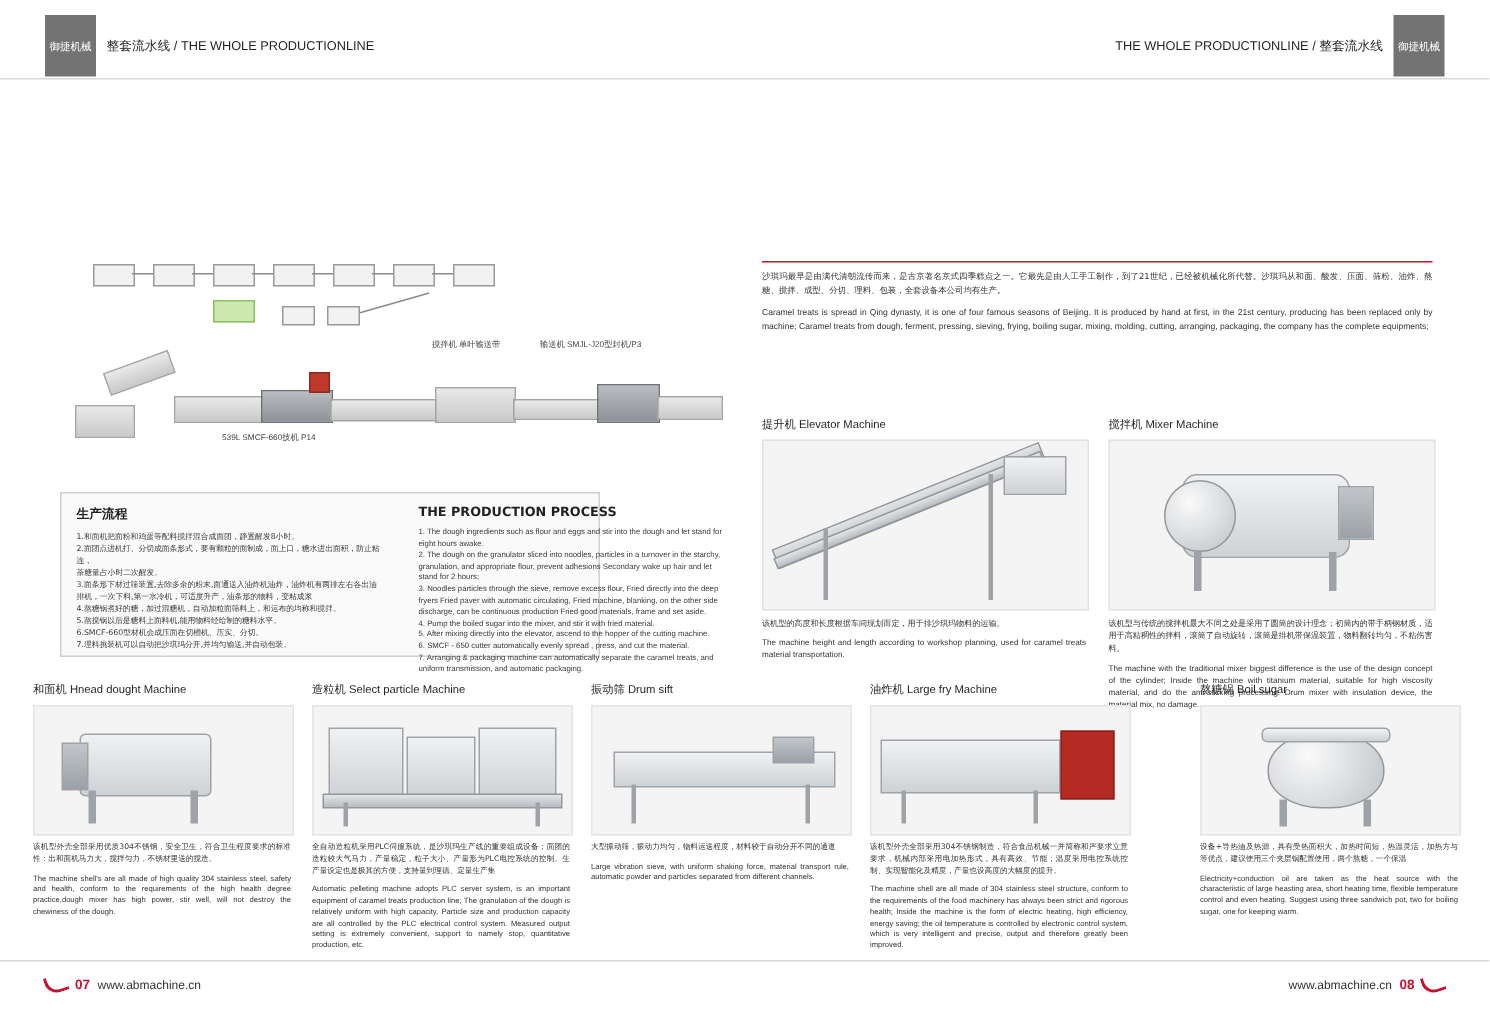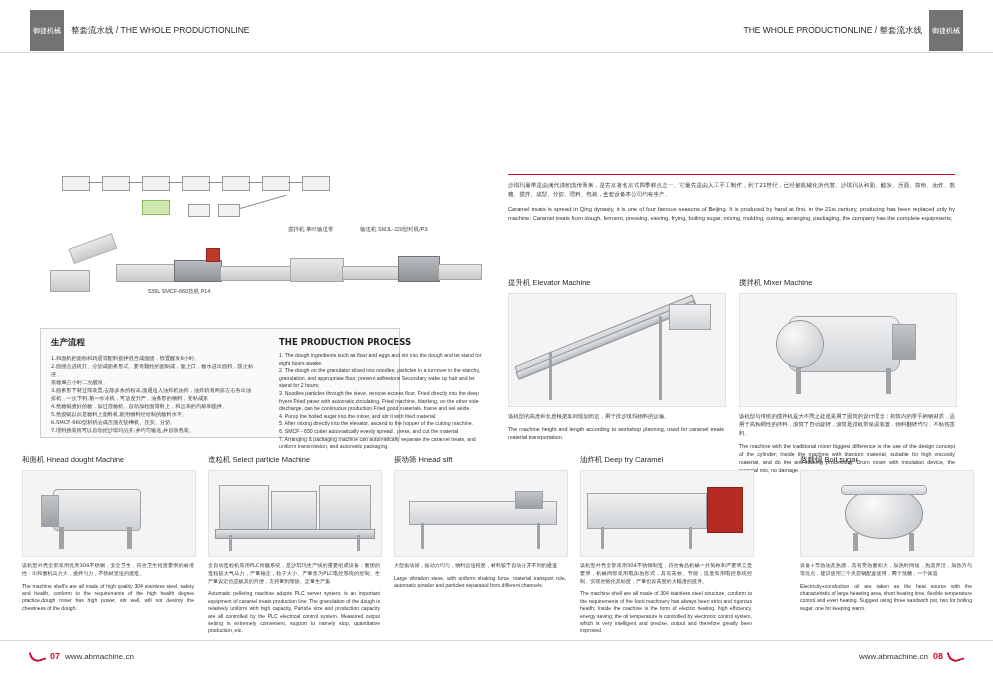--- a/index.html
+++ b/index.html
@@ -346,36 +346,36 @@
         <div class="leg" style="left:20px;top:64px;height:16px;"></div>
         <div class="leg" style="left:148px;top:64px;height:16px;"></div>
       </div>
       <div class="g-cap cn">全自动造粒机采用PLC伺服系统，是沙琪玛生产线的重要组成设备；面团的造粒较大气马力，产量稳定，粒子大小、产量形为PLC电控系统的控制。生产量设定也是极其的方便，支持量到理德、定量生产集</div>
       <div class="g-cap">Automatic pelleting machine adopts PLC server system, is an important equipment of caramel treats production line; The granulation of the dough is relatively uniform with high capacity, Particle size and production capacity are all controlled by the PLC electrical control system. Measured output setting is extremely convenient, support to namely stop, quantitative production, etc.</div>
     </div>
 
     <div class="gcell" style="left:394px;">
       <div class="g-title">
         <span class="cn">振动筛</span>
-        <span>Hnead sift</span>
+        <span>Drum sift</span>
       </div>
       <div class="g-photo">
         <div class="box" style="left:14px;top:30px;width:146px;height:22px;"></div>
         <div class="box d" style="left:120px;top:20px;width:26px;height:16px;"></div>
         <div class="leg" style="left:26px;top:52px;height:26px;"></div>
         <div class="leg" style="left:142px;top:52px;height:26px;"></div>
       </div>
       <div class="g-cap cn">大型振动筛，振动力均匀，物料运送程度，材料较于自动分开不同的通道</div>
       <div class="g-cap">Large vibration sieve, with uniform shaking force, material transport rule, automatic powder and particles separated from different channels.</div>
     </div>
 
     <div class="gcell" style="left:580px;">
       <div class="g-title">
         <span class="cn">油炸机</span>
-        <span>Deep fry Caramel</span>
+        <span>Large fry Machine</span>
       </div>
       <div class="g-photo">
         <div class="box" style="left:6px;top:22px;width:118px;height:34px;"></div>
         <div class="box red" style="left:126px;top:16px;width:34px;height:44px;"></div>
         <div class="leg" style="left:20px;top:56px;height:22px;"></div>
         <div class="leg" style="left:108px;top:56px;height:22px;"></div>
       </div>
       <div class="g-cap cn">该机型外壳全部采用304不锈钢制造，符合食品机械一并简称和严要求立意要求，机械内部采用电加热形式，具有高效、节能；温度采用电控系统控制、实现智能化及精度，产量也设高度的大幅度的提升。</div>
       <div class="g-cap">The machine shell are all made of 304 stainless steel structure, conform to the requirements of the food machinery has always been strict and rigorous health; Inside the machine is the form of electric heating, high efficiency, energy saving; the oil temperature is controlled by electronic control system, which is very intelligent and precise, output and therefore greatly been improved.</div>
     </div>

